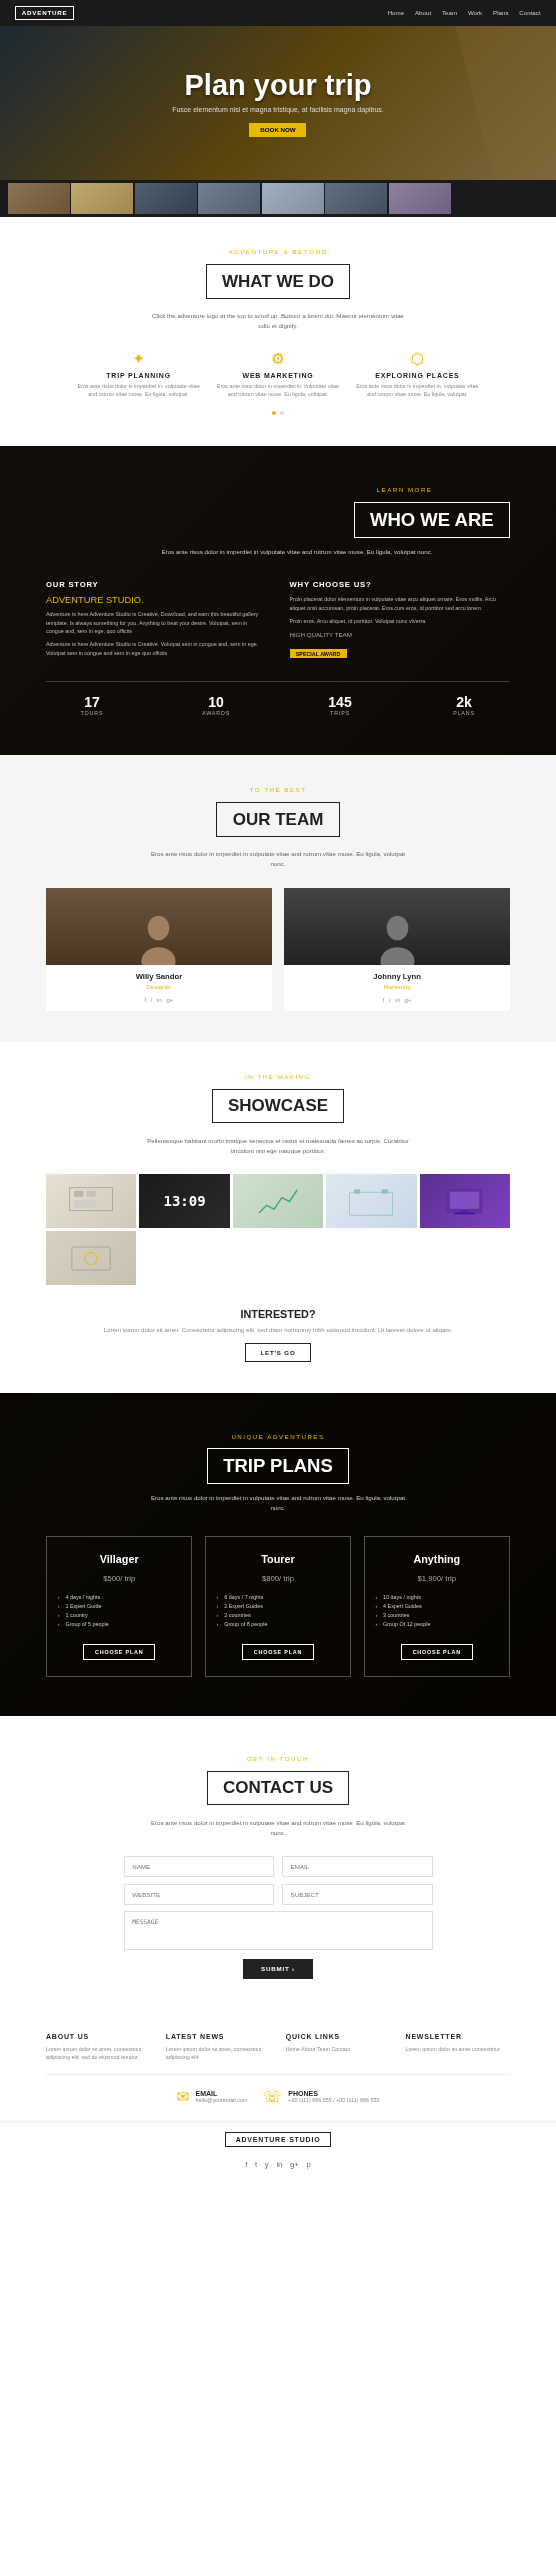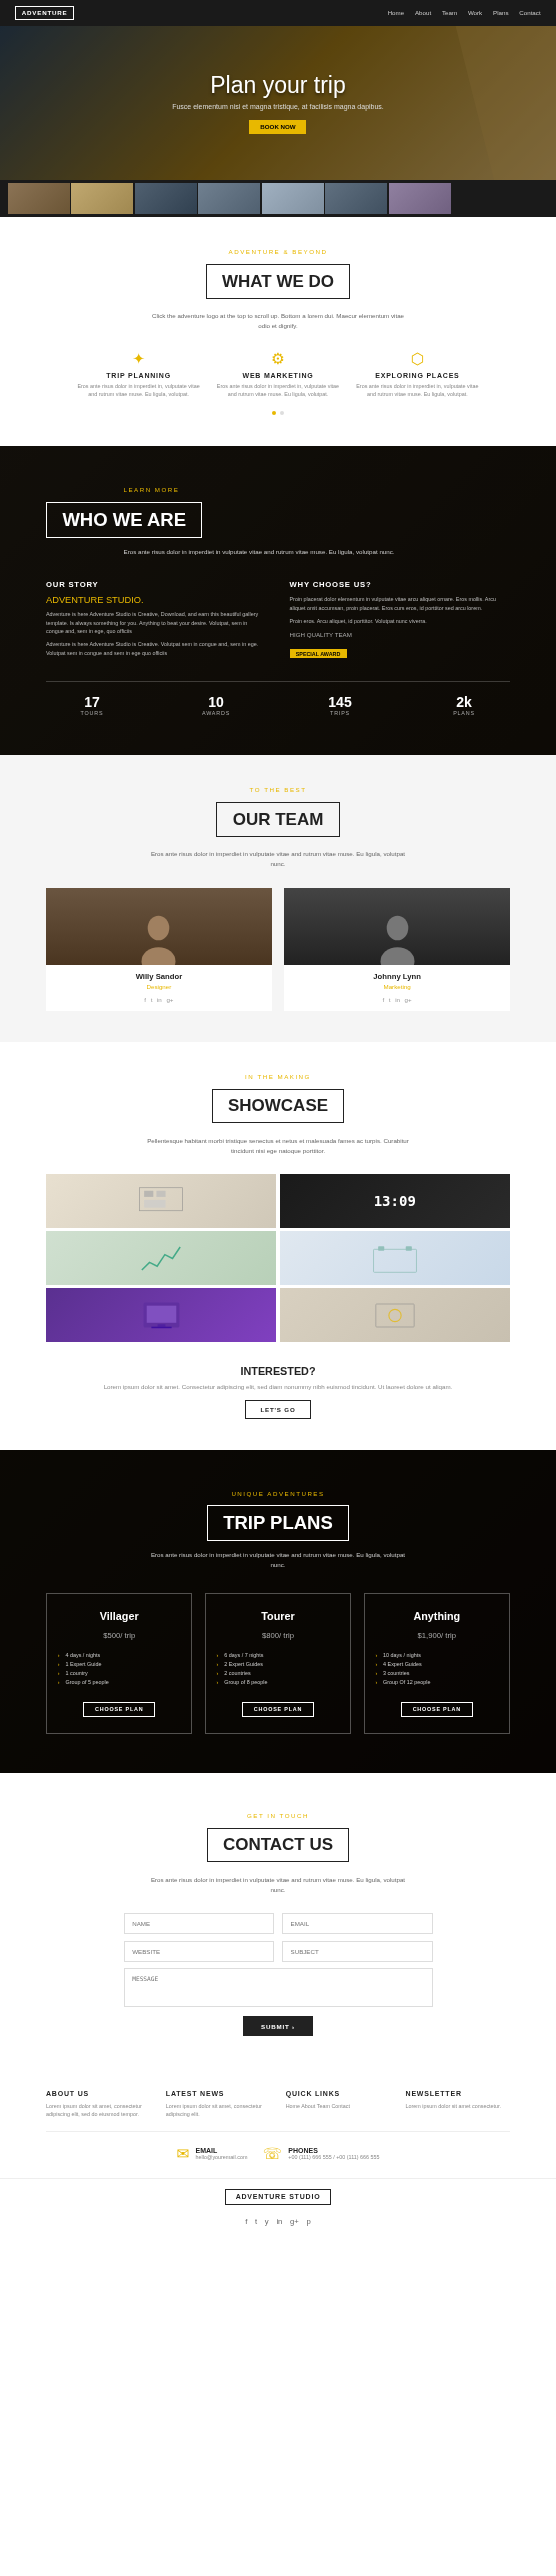--- a/index.html
+++ b/index.html
@@ -8,21 +8,21 @@
     
     .nav { background: #1a1a1a; padding: 6.2px 15.4px; display: flex; align-items: center; justify-content: space-between; }
     .nav-logo { border: 0.8px solid #fff; color: #fff; font-size: 6.2px; font-weight: bold; padding: 2.3px 5.4px; letter-spacing: 0.8px; }
     .nav-links { display: flex; gap: 10.8px; }
     .nav-links a { color: #ccc; font-size: 6.2px; text-decoration: none; }
 
     
     .hero { position: relative; height: 154px; background: linear-gradient(135deg, #2c3e50 0%, #8b6914 50%, #c0a060 100%); overflow: hidden; display: flex; align-items: center; justify-content: center; flex-direction: column; }
     .hero-overlay { position: absolute; inset: 0; background: rgba(0,0,0,0.35); }
     .hero-content { position: relative; z-index: 2; text-align: center; }
-    .hero h1 { color: #fff; font-size: 23px; font-weight: normal; text-shadow: 0 1.5px 3.1px rgba(0,0,0,0.5); }
+    .hero h1 { color: #fff; font-size: 29px; font-weight: bold; text-shadow: 0 1.5px 3.1px rgba(0,0,0,0.5); }
     .hero p { color: #ddd; font-size: 7px; margin-top: 4.6px; }
     .hero-btn { margin-top: 9.3px; background: #e8b800; color: #000; border: none; padding: 3.9px 10.8px; font-size: 6.2px; font-weight: bold; cursor: pointer; }
 
     
     .thumbnails { display: flex; gap: 1.5px; padding: 3.1px 7.7px; background: #1a1a1a; }
     .thumb { width: 62px; height: 31px; object-fit: cover; background: #555; flex-shrink: 0; }
 
     
     .section-what { padding: 31px 46px; text-align: center; background: #fff; }
     .section-label { color: #e8b800; font-size: 6.2px; letter-spacing: 1.5px; text-transform: uppercase; margin-bottom: 3.1px; }
@@ -32,21 +32,21 @@
     .what-item { flex: 1; text-align: center; max-width: 124px; }
     .what-icon { font-size: 15.4px; color: #e8b800; margin-bottom: 4.6px; }
     .what-item h4 { font-size: 7px; font-weight: bold; color: #222; margin-bottom: 3.1px; text-transform: uppercase; letter-spacing: 0.8px; }
     .what-item p { font-size: 5.4px; color: #888; line-height: 1.5; }
     .dots { display: flex; gap: 3.1px; justify-content: center; margin-top: 12.4px; }
     .dot { width: 4.6px; height: 4.6px; border-radius: 50%; background: #ddd; }
     .dot.active { background: #e8b800; }
 
     
     .section-who { padding: 39px 46px; background: linear-gradient(rgba(0,0,0,0.7), rgba(0,0,0,0.7)), linear-gradient(135deg, #3a3020 0%, #2a2010 100%); color: #fff; }
-    .who-header { text-align: left; margin-bottom: 23px; }
+    .who-header { text-align: right; margin-bottom: 23px; }
     .who-header .section-label { color: #e8b800; }
     .who-header h2 { font-size: 18.5px; font-weight: bold; color: #fff; border: 1.5px solid #fff; display: inline-block; padding: 6.2px 15.4px; margin: 6.2px 0 9.3px; }
     .who-header p { font-size: 6.2px; color: #ccc; max-width: 309px; margin: 0 auto; line-height: 1.6; }
     .who-grid { display: flex; gap: 23px; margin-top: 15.4px; }
     .who-col { flex: 1; }
     .who-col h4 { font-size: 7.7px; font-weight: bold; color: #fff; margin-bottom: 6.2px; text-transform: uppercase; letter-spacing: 0.8px; }
     .who-col .studio { color: #e8b800; font-size: 9.3px; font-weight: normal; margin-bottom: 4.6px; }
     .who-col p { font-size: 5.4px; color: #bbb; line-height: 1.6; margin-bottom: 4.6px; }
     .who-col .award { background: #e8b800; color: #000; font-size: 5.4px; padding: 1.5px 6.2px; display: inline-block; margin-top: 3.1px; font-weight: bold; }
     .who-stats { display: flex; gap: 32px; margin-top: 18.5px; border-top: 0.8px solid rgba(255,255,255,0.2); padding-top: 12.4px; }
@@ -60,21 +60,21 @@
     .team-card { flex: 1; background: #fff; overflow: hidden; }
     .team-photo-placeholder { width: 100%; height: 77px; background: #888; }
     .team-info { padding: 7.7px; }
     .team-name { font-size: 7.7px; font-weight: bold; color: #222; }
     .team-role { font-size: 6.2px; color: #e8b800; margin-top: 1.5px; }
     .team-social { display: flex; gap: 4.6px; justify-content: center; margin-top: 6.2px; }
     .team-social span { font-size: 6.2px; color: #999; cursor: pointer; }
 
     
     .section-showcase { padding: 31px 46px; background: #fff; text-align: center; }
-    .showcase-grid { display: grid; grid-template-columns: repeat(2, 1fr); gap: 3.1px; margin-top: 18.5px; }
+    .showcase-grid { display: grid; grid-template-columns: repeat(5, 1fr); gap: 3.1px; margin-top: 18.5px; }
     .showcase-item { height: 54px; background: #ccc; position: relative; overflow: hidden; }
     .sh1 { background: linear-gradient(135deg, #e8e0d0 0%, #d0c8b8 100%); }
     .sh2 { background: linear-gradient(135deg, #1a1a1a 0%, #2a2a2a 100%); }
     .sh3 { background: linear-gradient(135deg, #d0e0d0 0%, #b8d0b8 100%); }
     .sh4 { background: linear-gradient(135deg, #e0e8f0 0%, #c8d8e8 100%); }
     .sh5 { background: linear-gradient(135deg, #5a3090 0%, #8040c0 100%); }
     .sh6 { background: linear-gradient(135deg, #d8d0c0 0%, #c8c0b0 100%); }
     .interested { margin-top: 23px; }
     .interested h3 { font-size: 10.8px; font-weight: bold; color: #222; }
     .interested p { font-size: 6.2px; color: #888; margin: 4.6px 0 9.3px; line-height: 1.5; }

